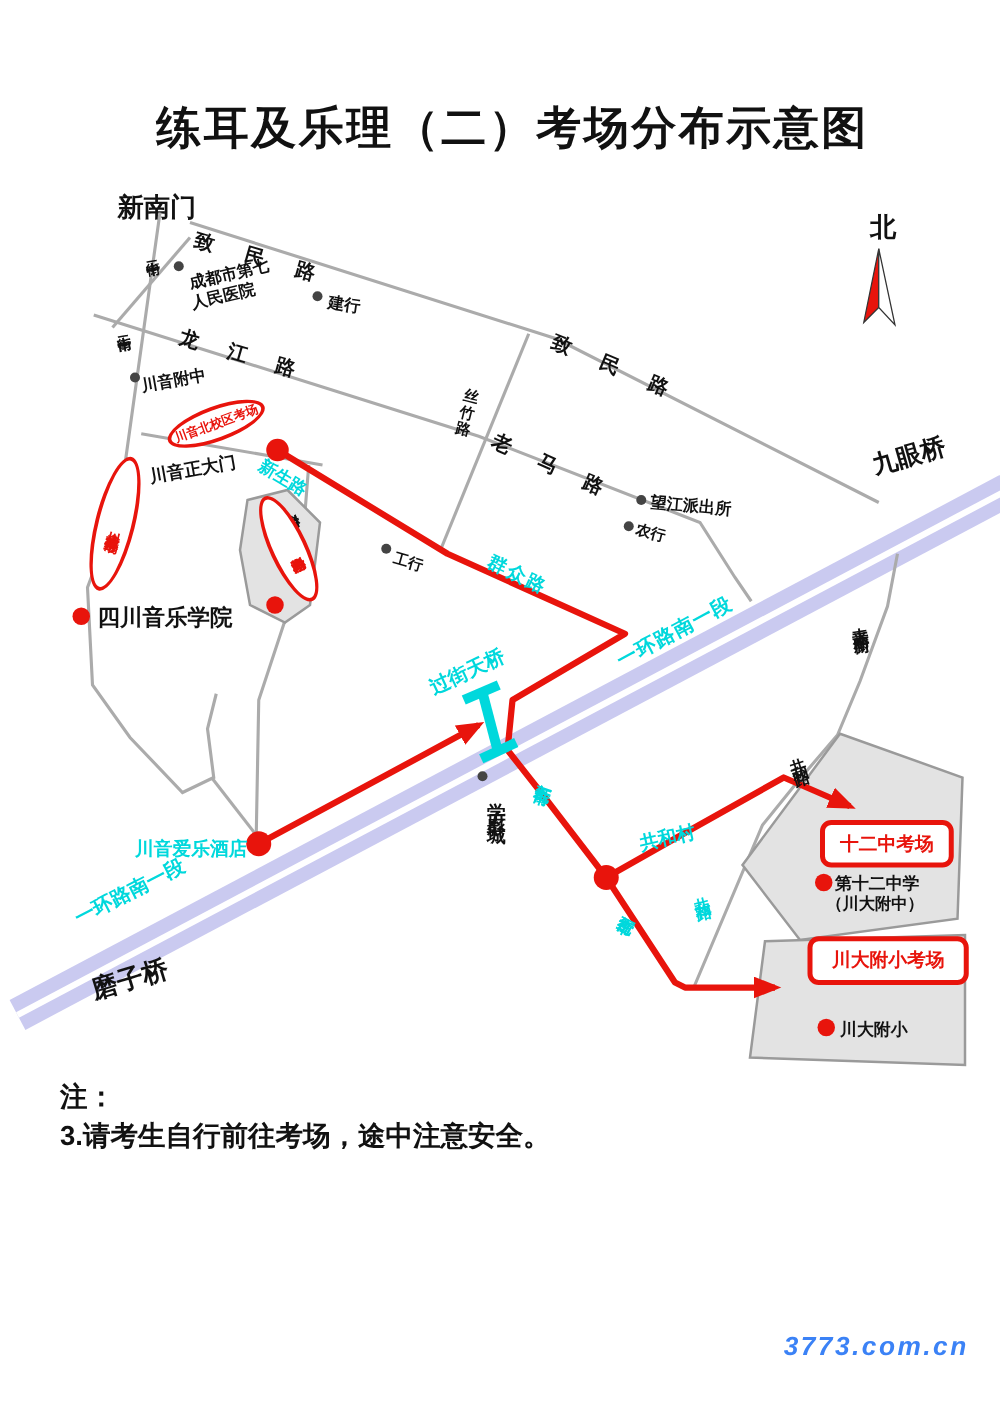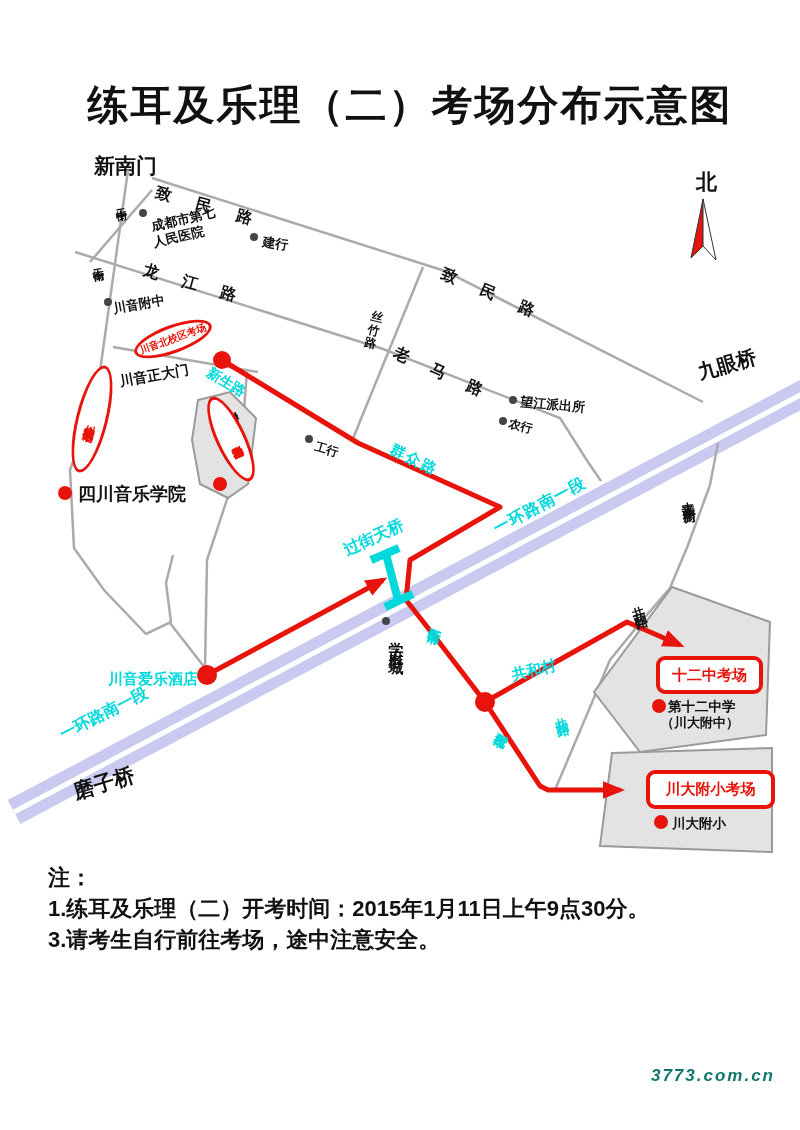--- a/index.html
+++ b/index.html
@@ -1,33 +1,33 @@
 <!DOCTYPE html>
 <html><head>
 <meta charset="utf-8">
 <style>
   html,body{margin:0;padding:0;background:#fff;}
   .page{position:relative;width:800px;height:1130px;background:#fff;overflow:hidden;
         font-family:"Liberation Sans","DejaVu Sans",sans-serif;color:#111;}
   .abs{position:absolute;white-space:nowrap;}
-  .title{left:80px;top:78px;width:660px;text-align:center;font-size:41px;font-weight:900;letter-spacing:2px;}
+  .title{left:80px;top:78px;width:660px;text-align:center;font-size:36px;font-weight:900;letter-spacing:2px;}
   .corner{font-size:21px;font-weight:800;}
   .vlbl{position:absolute;writing-mode:vertical-rl;text-orientation:upright;white-space:nowrap;
         font-weight:700;transform-origin:center;}
   .cyan{color:#00d8dc;}
   .oval{position:absolute;display:flex;align-items:center;justify-content:center;
         border:3px solid #e8140c;border-radius:50%;background:#fff;color:#e8140c;
         font-weight:800;transform-origin:center;}
   .ovalv{writing-mode:vertical-rl;text-orientation:upright;}
   .vrect{position:absolute;display:flex;align-items:center;justify-content:center;
          border:4px solid #e8140c;border-radius:9px;background:#fff;color:#e8140c;font-weight:800;font-family:Liberation Serif, serif;}
   .notes{left:48px;top:862px;font-size:22px;font-weight:600;line-height:31px;}
   .wm{right:25px;top:1066px;text-align:right;font-style:italic;font-weight:800;}
   .wm .l1{font-size:29px;color:#8ea9d9;letter-spacing:1px;}
-  .wm .l2{font-size:17px;color:#0f766e;letter-spacing:2px;}
+  .wm .l2{font-size:21px;color:#3b82f6;letter-spacing:2px;}
   svg text{font-family:"Liberation Sans","DejaVu Sans",sans-serif;}
 </style>
 </head>
 <body>
 
 <div class="page">
 
   <div class="abs title">练耳及乐理（二）考场分布示意图</div>
   <div class="abs corner" style="left:66px;top:152px;margin-left:28px;">新南门</div>
   <div class="abs corner" style="left:696px;top:168px;">北</div>
@@ -145,25 +145,24 @@
   <div class="vlbl" style="left:208px;top:406px;transform:rotate(-18deg);line-height:14px;">
     <div style="font-size:11px;">川音附小</div>
     <div style="font-size:9px;">（原新生路小学）</div>
   </div>
 
   <div class="oval" style="left:132px;top:325px;width:76px;height:22px;font-size:10px;transform:rotate(-20deg);">川音北校区考场</div>
   <div class="oval ovalv" style="left:76px;top:364px;width:26px;height:104px;font-size:11.5px;letter-spacing:1px;transform:rotate(14deg);">川音校本部考场</div>
   <div class="oval ovalv" style="left:216px;top:393px;width:24px;height:86px;font-size:11px;transform:rotate(-25deg);">川音附小考场</div>
 
   <div class="vrect" style="left:656px;top:656px;width:99px;height:30px;font-size:15px;">十二中考场</div>
-  <div class="vrect" style="left:646px;top:770px;width:121px;height:31px;font-size:15px;">川大附小考场</div>
+  <div class="vrect" style="left:646px;top:749px;width:121px;height:31px;font-size:15px;">川大附小考场</div>
 
   <div class="abs notes">
     <div>注：</div>
-    <div>1.练耳及乐理（二）开考时间：2015年1月11日上午9点30分。</div>
     <div>3.请考生自行前往考场，途中注意安全。</div>
   </div>
 
   <div class="abs wm">
     <div class="l2">3773.com.cn</div>
   </div>
 
 </div>
 
 </body></html>

